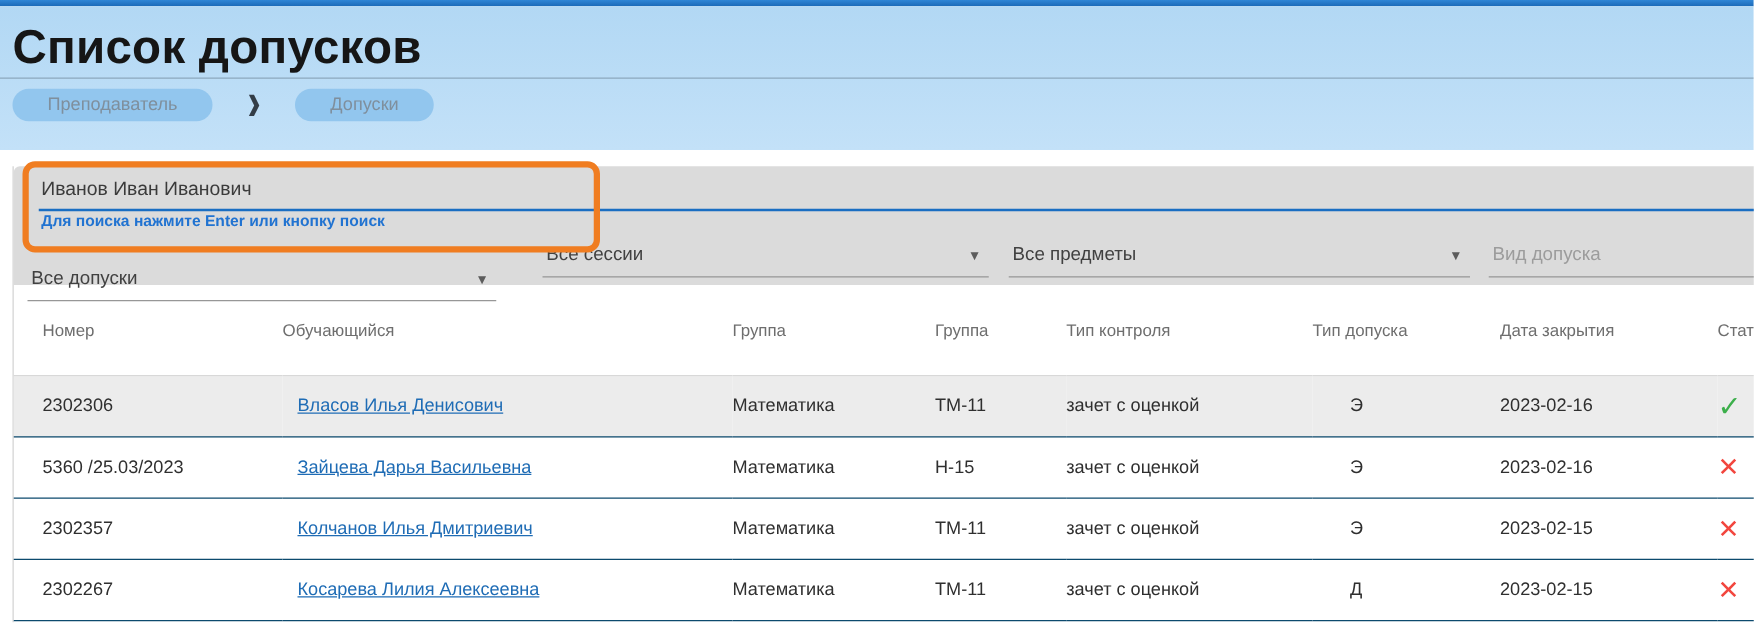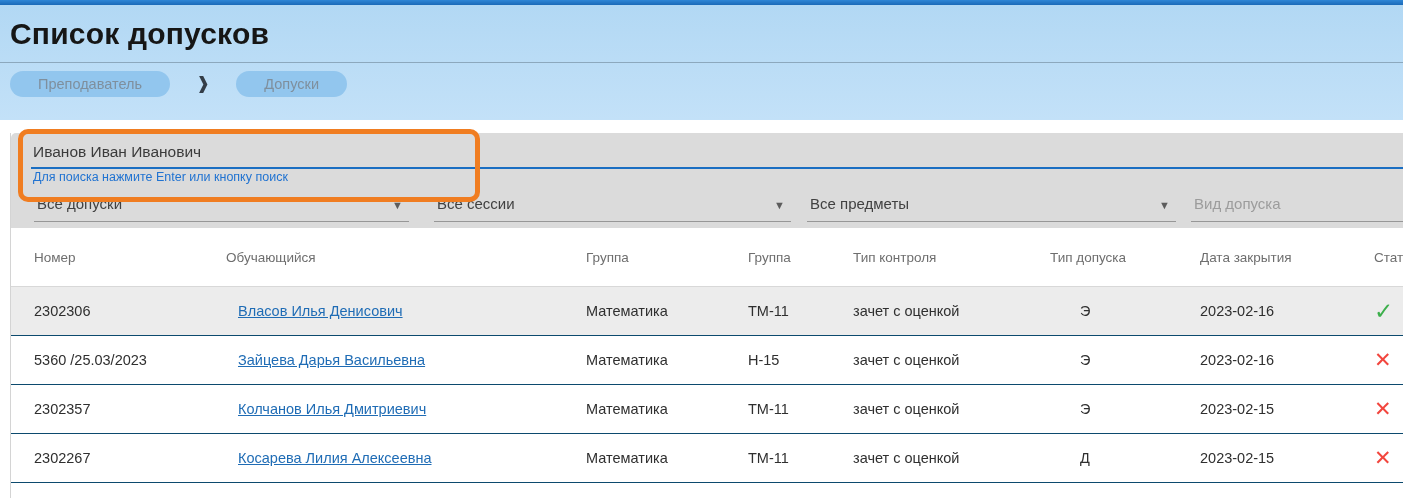--- a/index.html
+++ b/index.html
@@ -5,60 +5,60 @@
   html,body{margin:0;padding:0;}
   body{
     width:1403px;height:498px;position:relative;overflow:hidden;
     background:#ffffff;font-family:"Liberation Sans","DejaVu Sans",sans-serif;
   }
   
   .topbar{position:absolute;left:0;top:0;width:100%;height:5px;
     background:linear-gradient(180deg,#2f86d6 0%,#1b6ab8 100%);}
   .header{position:absolute;left:0;top:5px;width:100%;height:115px;
     background:linear-gradient(180deg,#b2d8f4 0%,#c3e1f8 100%);}
-  .page-title{position:absolute;left:10px;top:12px;font-size:30px;font-weight:700;
+  .page-title{position:absolute;left:10px;top:12px;font-size:38px;font-weight:700;
     color:#161616;letter-spacing:.2px;}
   .header-divider{position:absolute;left:0;top:57px;width:100%;height:0;
     border-top:1px solid rgba(85,105,120,.45);}
   .breadcrumb{position:absolute;left:10px;top:66px;display:flex;align-items:center;gap:20px;}
   .crumb-pill{display:inline-flex;align-items:center;justify-content:center;
     height:26px;padding:0 28px;background:#92c6ee;border-radius:14px;
     color:#7f8f9d;font-size:14.5px;white-space:nowrap;cursor:pointer;}
   .crumb-sep{margin:0 6px;color:#333d47;font-size:17px;font-weight:700;line-height:26px;}
   
   .card{position:absolute;left:10px;top:133px;width:1393px;height:365px;
     background:#ffffff;border-left:1px solid #d4d4d4;}
   .toolbar{position:absolute;left:0;top:0;width:100%;height:95px;
     background:#dbdbdb;border-radius:5px 0 0 0;}
   .search-input{position:absolute;left:20px;top:5px;width:1373px;height:27px;
     border:none;outline:none;background:transparent;
     border-bottom:2px solid #1a6ec2;
     font-family:"Liberation Sans","DejaVu Sans",sans-serif;
     font-size:15.5px;color:#3b3b3b;padding:0 0 2px 2px;}
-  .search-hint{position:absolute;left:22px;top:37px;font-size:12.5px;color:#2173d1;}
+  .search-hint{position:absolute;left:22px;top:37px;font-size:12.5px;color:#2173d1;font-weight:bold;}
   
   .annotation-box{position:absolute;left:18px;top:129px;width:452px;height:63px;
     border:5px solid #f07d21;border-radius:10px;pointer-events:none;z-index:9;}
   
   .filter{position:absolute;top:58px;height:30px;border-bottom:1px solid #979797;
     cursor:pointer;}
   .filter .flabel{position:absolute;left:3px;top:4px;font-size:15px;color:#414141;
     white-space:nowrap;}
   .filter .flabel.placeholder{color:#9c9c9c;}
   .filter .farrow{position:absolute;right:6px;top:8px;font-size:11px;color:#5c5c5c;}
-  .filter-1{left:23px;width:375px;}
+  .filter-1{left:11px;width:375px;margin-top:19px;}
   .filter-2{left:423px;width:357px;}
   .filter-3{left:796px;width:369px;}
   .filter-4{left:1180px;width:213px;}
   
   .grid{position:absolute;left:0;top:95px;width:1393px;border-collapse:collapse;
     table-layout:fixed;}
   .grid th,.grid td{padding:0;white-space:nowrap;overflow:visible;text-align:left;
     font-weight:400;}
-  .grid thead th{height:58px;font-size:13.5px;color:#6e6e6e;vertical-align:middle;
+  .grid thead th{height:72px;font-size:13.5px;color:#6e6e6e;vertical-align:middle;
     border-bottom:1px solid #d8d8d8;}
   .grid tbody td{height:48px;font-size:14.5px;color:#2f2f2f;vertical-align:middle;
     border-bottom:1px solid #0c4a6e;}
   .grid tbody tr.striped{background:#ececec;}
   .c1{width:215px;} .c2{width:360px;} .c3{width:162px;} .c4{width:105px;}
   .c5{width:197px;} .c6{width:150px;} .c7{width:174px;} .c8{width:30px;}
   .grid th:first-child,.grid td:first-child{padding-left:23px;}
   .grid tbody td.admission-type{padding-left:30px;}
   a.student-link{color:#1f6cb5;text-decoration:underline;cursor:pointer;margin-left:12px;}
   .status-cell{padding-left:5px;font-weight:700;}

